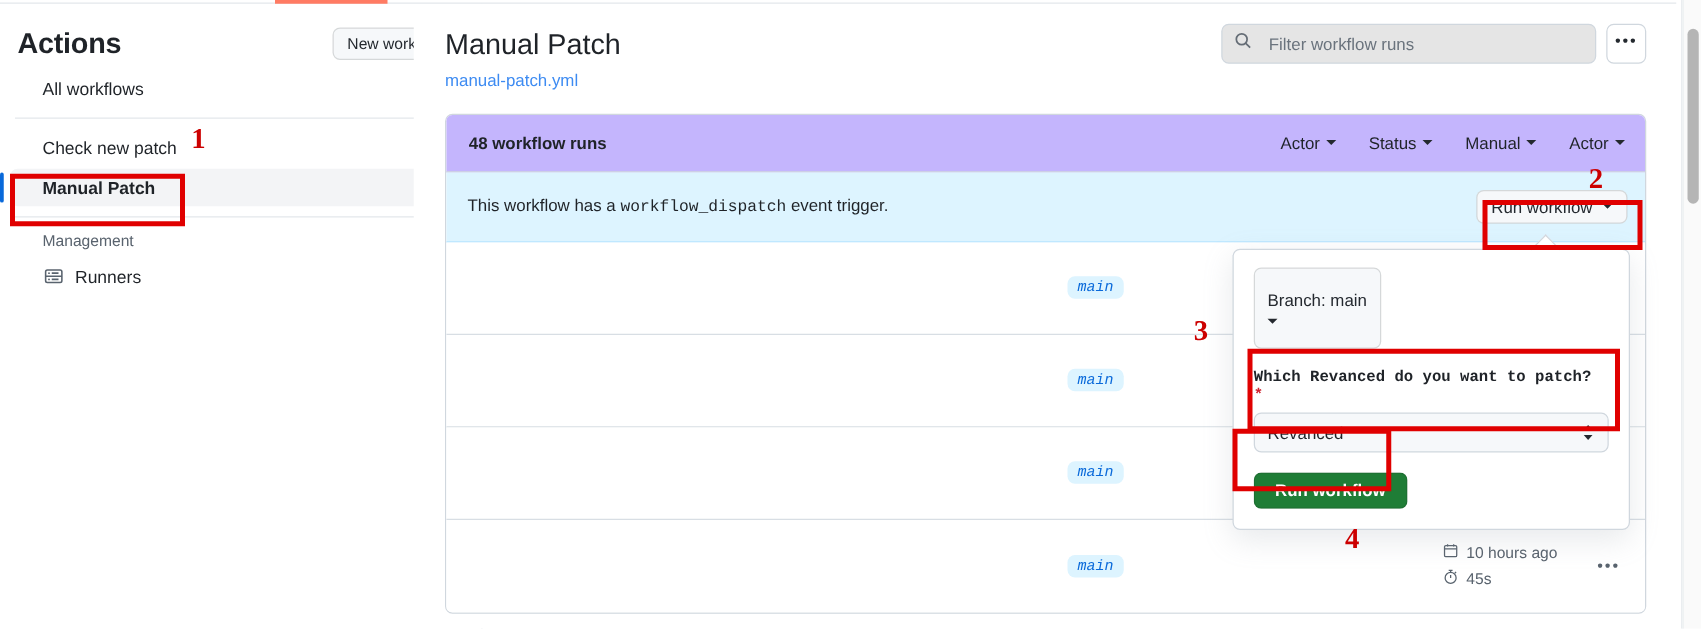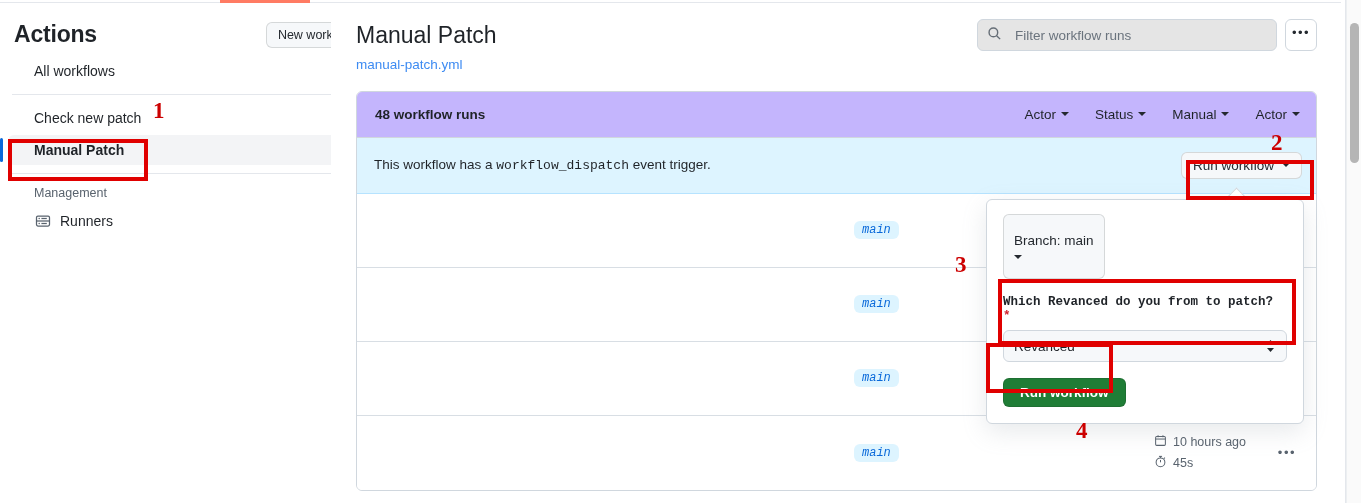--- a/index.html
+++ b/index.html
@@ -506,21 +506,21 @@
       </div>
     </div>
   </div>
 
   <div class="dispatch-panel">
     <div class="branch-select">
       <span>Branch: main</span>
       <i class="caret"></i>
     </div>
     <div class="input-label">
-      <span>Which Revanced do you from to patch?</span>
+      <span>Which Revanced do you want to patch?</span>
       <span class="req">*</span>
     </div>
     <div class="select-wrap">
       <span>Revanced</span>
       <span class="select-arrows">
         <svg width="11" height="16" viewBox="0 0 11 16" fill="currentColor">
           <path d="M5.5 2 L9 6 L2 6 Z"></path>
           <path d="M5.5 14 L9 10 L2 10 Z"></path>
         </svg>
       </span>

